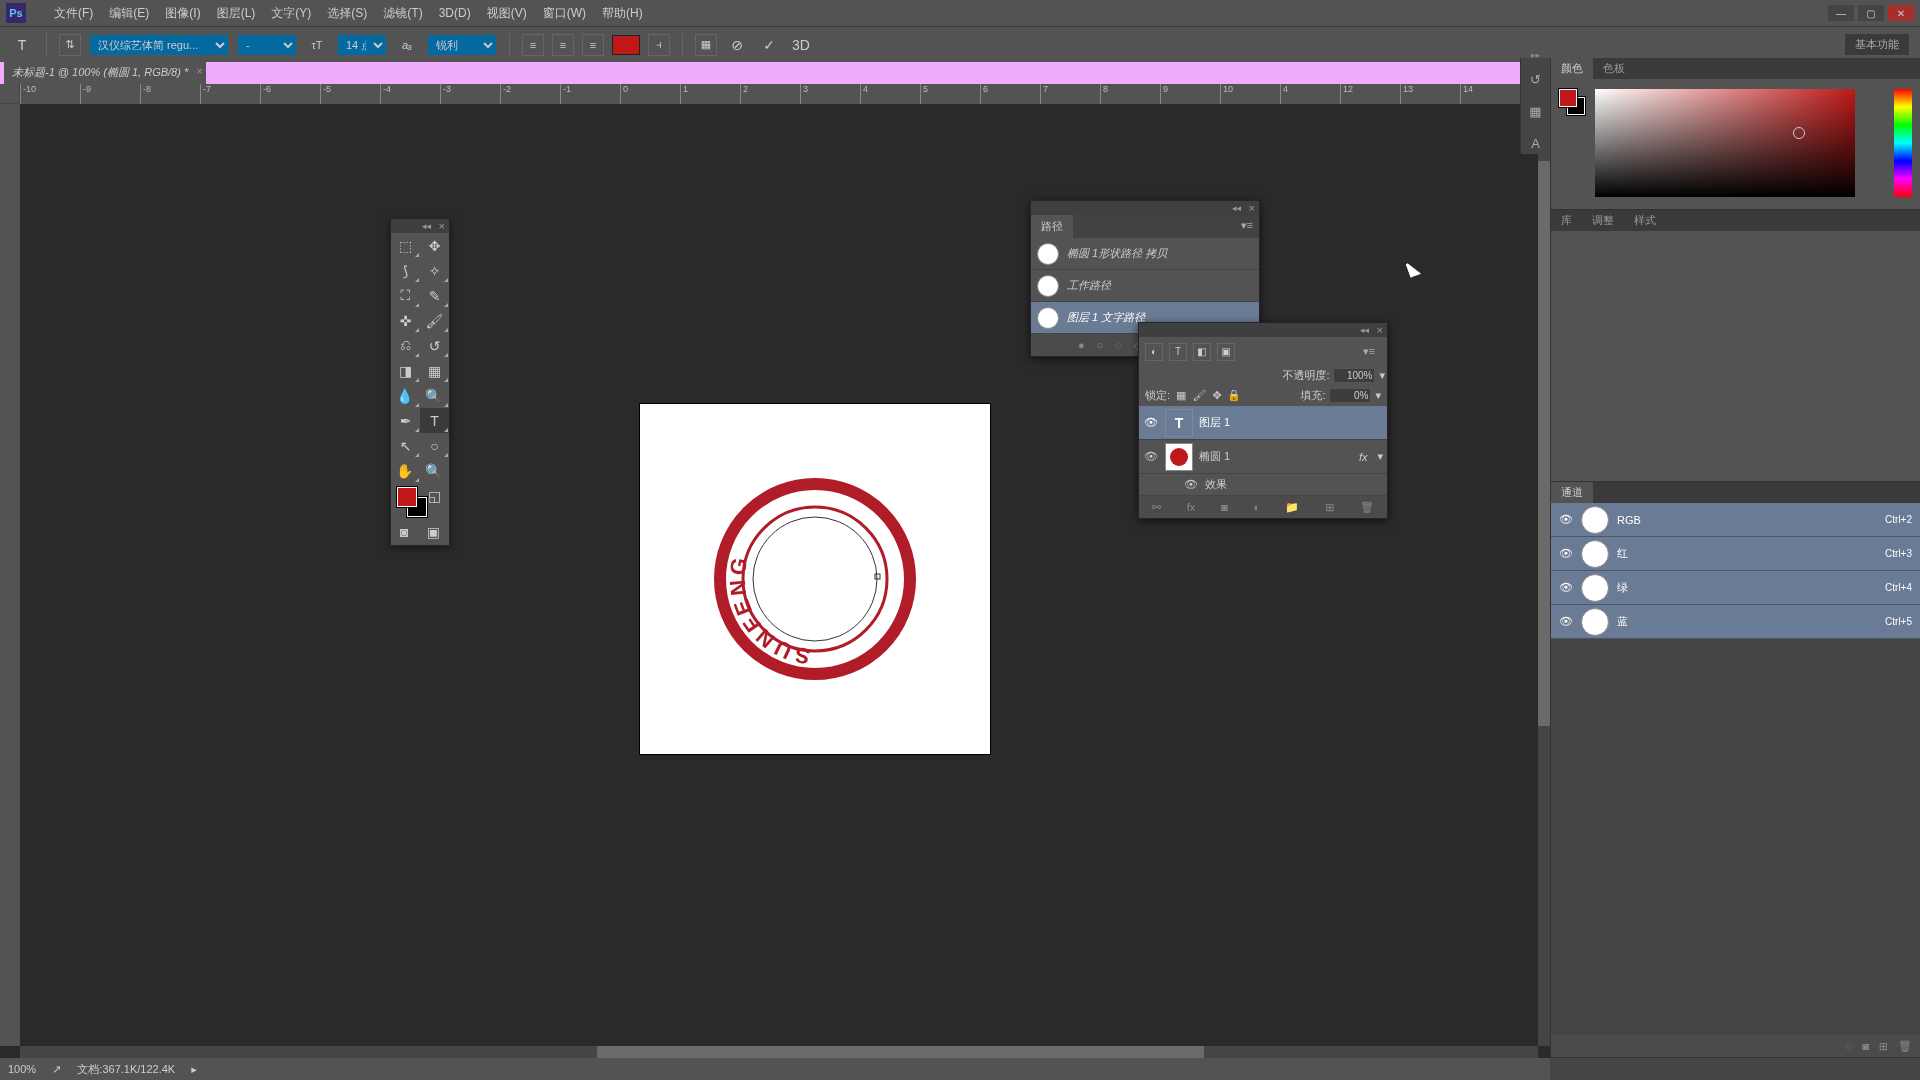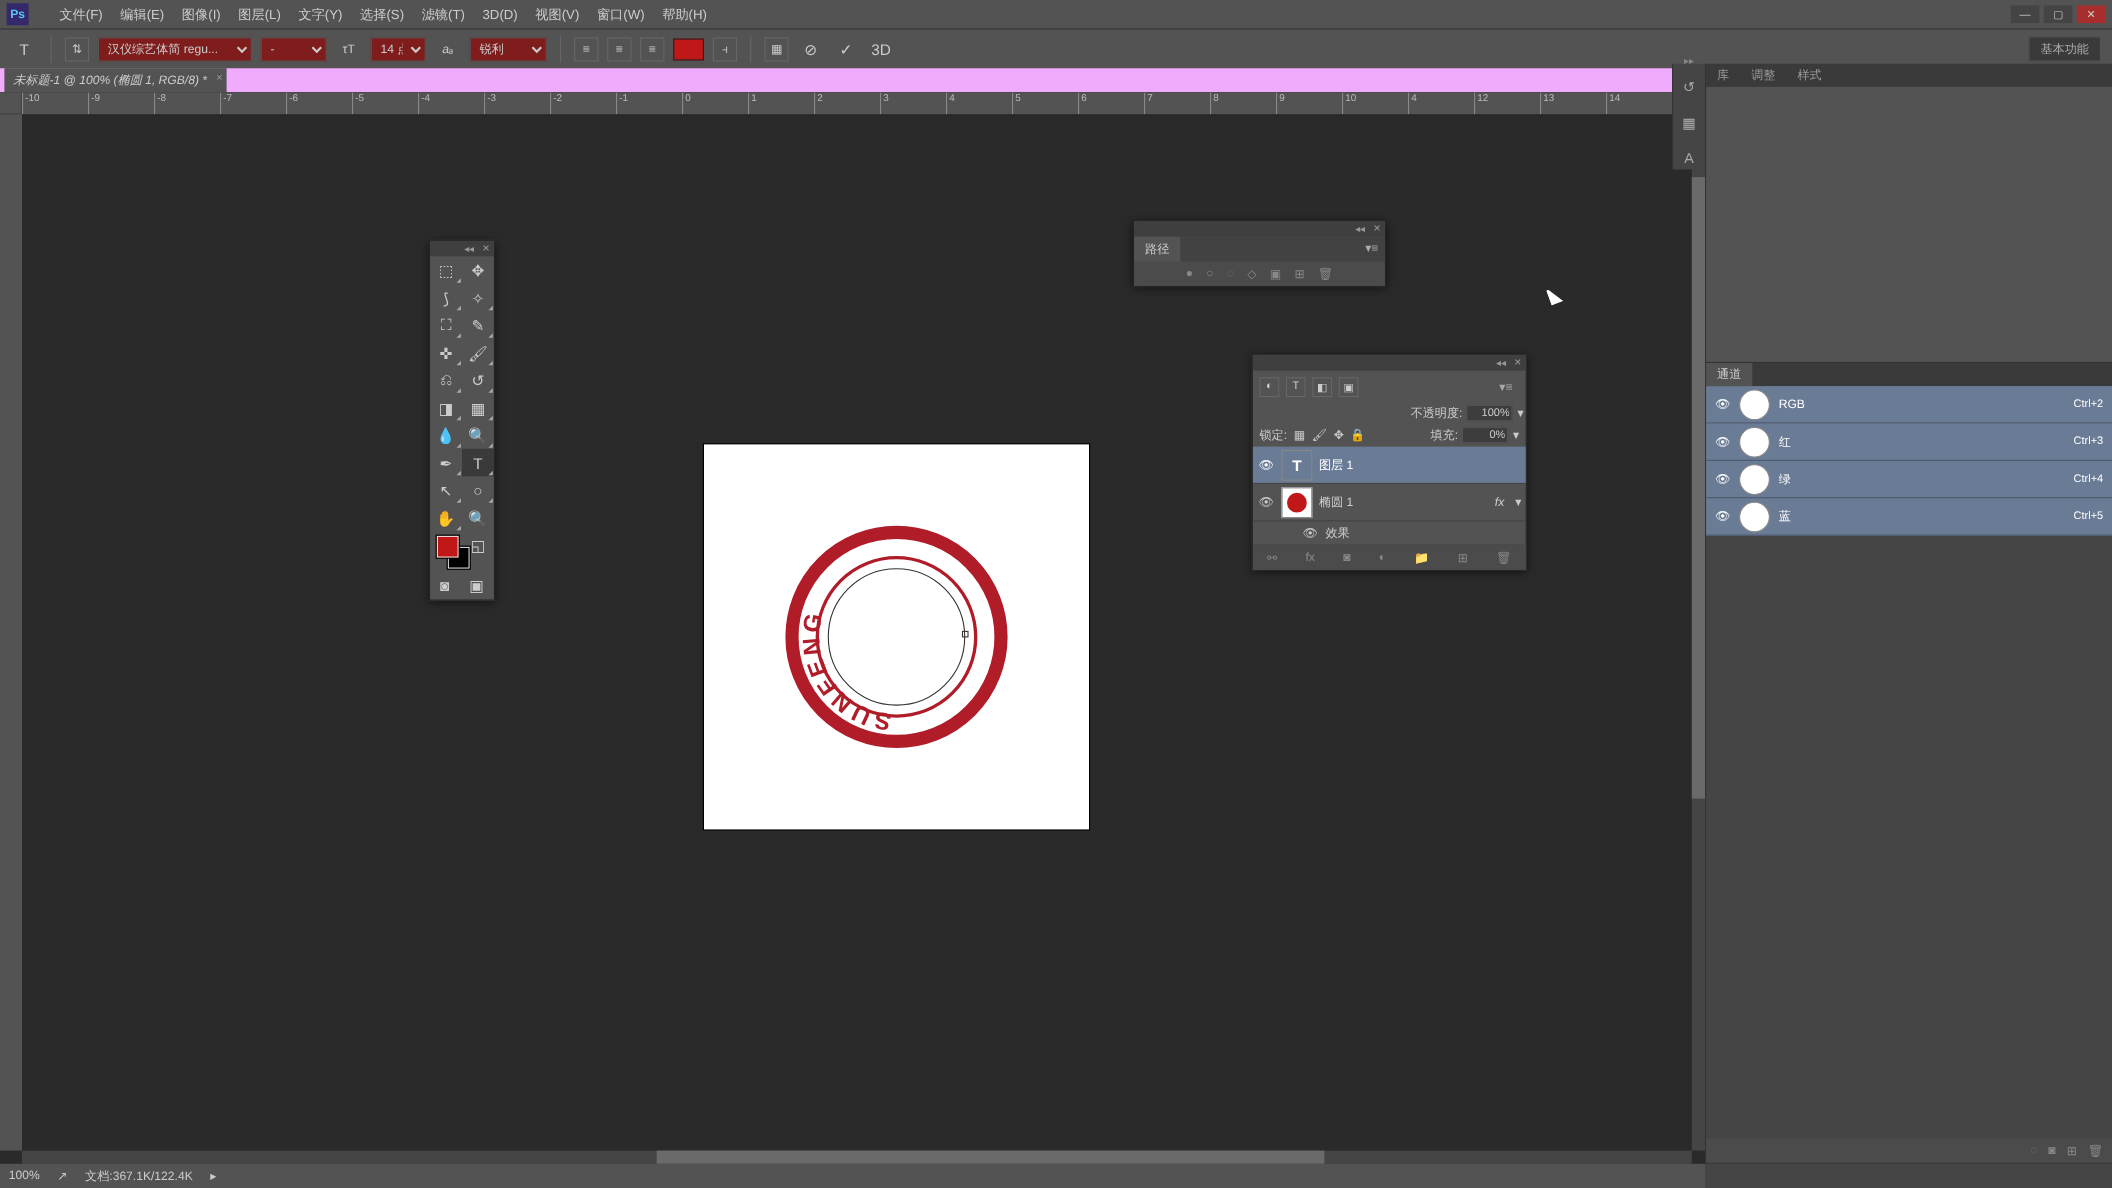--- a/index.html
+++ b/index.html
@@ -10,21 +10,21 @@
 .ps-logo { width: 20px; height: 20px; background: #35296b; color: #5bc6f8; display: flex; align-items: center; justify-content: center; font-weight: bold; font-size: 11px; margin-right: 20px; }
 .menu-item { padding: 0 8px; cursor: pointer; }
 .window-controls { margin-left: auto; display: flex; gap: 4px; }
 .win-btn { width: 26px; height: 16px; background: #444; display: flex; align-items: center; justify-content: center; color: #ccc; font-size: 10px; cursor: pointer; }
 .win-close { background: #a82e2e; }
 
 
 .optionsbar { background: #535353; height: 36px; display: flex; align-items: center; padding: 0 10px; gap: 8px; border-top: 1px solid #3b3b3b; }
 .opt-icon { width: 24px; height: 24px; display: flex; align-items: center; justify-content: center; color: #ccc; font-size: 14px; }
 .opt-btn { width: 22px; height: 22px; border: 1px solid #666; display:flex;align-items:center;justify-content:center;color:#ccc;font-size:11px; }
-.opt-select { background: #7f1d1d; color: #ccc; border: 1px solid #555; height: 22px; font-size: 11px; padding: 0 4px; }
+.opt-select { background: #0369a1; color: #ccc; border: 1px solid #555; height: 22px; font-size: 11px; padding: 0 4px; }
 .font-select { width: 140px; }
 .weight-select { width: 60px; }
 .size-select { width: 50px; }
 .aa-select { width: 70px; }
 .color-swatch-opt { width: 28px; height: 20px; background: #c01818; border: 1px solid #222; }
 .divider { width: 1px; height: 24px; background: #666; margin: 0 4px; }
 .workspace-label { margin-left: auto; color: #aaa; font-size: 11px; background:#3a3a3a; padding:3px 10px; border:1px solid #555; }
 
 
 .tabbar { background: #f0abfc; height: 22px; display: flex; padding-left: 4px; }
@@ -279,20 +279,34 @@
 
 <div class="paths-panel">
   <div class="panel-head">
     <span class="panel-collapse">◂◂</span>
     <span class="panel-close">×</span>
   </div>
   <div class="panel-tabs">
     <div class="panel-tab">路径</div>
     <div class="panel-menu">▾≡</div>
   </div>
+  <div class="path-list">
+    <div class="path-row">
+        <div class="path-thumb"></div>
+        <span>椭圆 1形状路径 拷贝</span>
+      </div>
+    <div class="path-row">
+        <div class="path-thumb"></div>
+        <span>工作路径</span>
+      </div>
+    <div class="path-row sel">
+        <div class="path-thumb"></div>
+        <span>图层 1 文字路径</span>
+      </div>
+  </div>
   <div class="panel-foot">
     <span>●</span>
     <span>○</span>
     <span>◌</span>
     <span>◇</span>
     <span>▣</span>
     <span>⊞</span>
     <span>🗑</span>
   </div>
 </div>
@@ -356,20 +370,36 @@
 </div>
 
 <div class="collapsed-strip">
   <span class="strip-handle">▸▸</span>
   <div class="strip-icon">↺</div>
   <div class="strip-icon">▦</div>
   <div class="strip-icon">A</div>
 </div>
 
 <div class="right-dock">
+  <div class="dock-section">
+    <div class="dock-tabs">
+      <div class="dock-tab active">颜色</div>
+      <div class="dock-tab">色板</div>
+    </div>
+    <div class="color-panel">
+      <div class="fgbg-mini">
+        <div class="fg"></div>
+        <div class="bg"></div>
+      </div>
+      <div class="color-field">
+        <div class="color-marker"></div>
+      </div>
+      <div class="hue-strip"></div>
+    </div>
+  </div>
   <div class="dock-section">
     <div class="dock-tabs">
       <div class="dock-tab">库</div>
       <div class="dock-tab">调整</div>
       <div class="dock-tab">样式</div>
     </div>
     <div class="style-panel"></div>
   </div>
   <div class="dock-section" style="flex:1;position:relative;">
     <div class="dock-tabs">

